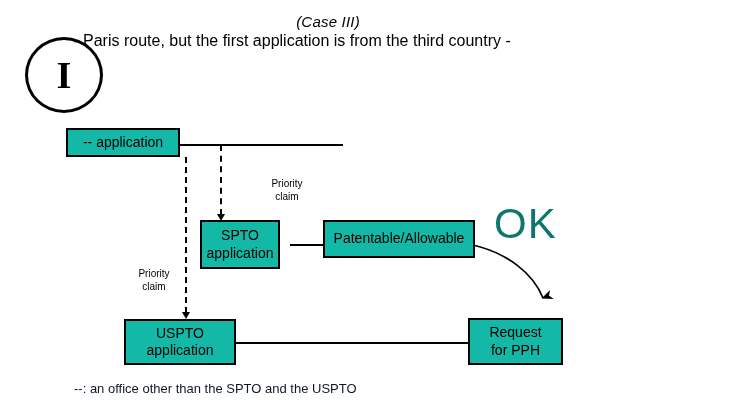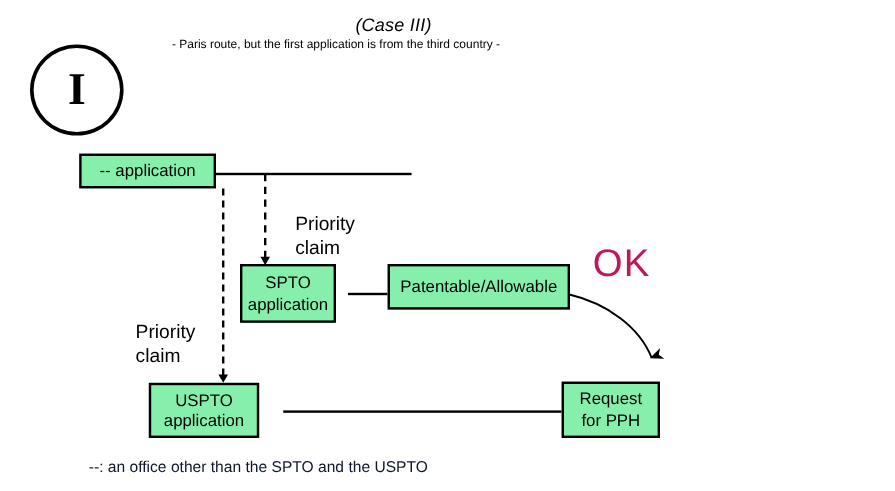--- a/index.html
+++ b/index.html
@@ -22,24 +22,24 @@
     left: 0; top: 13px;
     width: 560px;
     text-align: center;
     font-size: 15px;
     font-style: italic;
     color: #000;
     letter-spacing: 0.2px;
     padding-left: 48px;
   }
   #title-sub {
-    left: 0; top: 32px;
+    left: 12px; top: 32px;
     width: 560px;
     text-align: center;
-    font-size: 10px;
+    font-size: 16px;
     color: #000;
   }
 
   
   #circle-marker {
     left: 25px; top: 37px;
     width: 78px; height: 76px;
     border: 3px solid #000;
     border-radius: 50%;
     box-sizing: border-box;
@@ -55,34 +55,34 @@
     font-size: 38px;
     font-weight: bold;
     color: #000;
     line-height: 1;
   }
 
   
   .node {
     box-sizing: border-box;
     border: 2px solid #000;
-    background: #86efac;
+    background: #14b8a6;
     display: flex;
     align-items: center;
     justify-content: center;
     text-align: center;
     font-size: 14px;
     color: #000;
     line-height: 1.22;
   }
   #node-first-application { left: 66px;  top: 128px; width: 114px; height: 29px; }
   #node-spto              { left: 200px; top: 220px; width: 80px;  height: 49px; }
   #node-patentable        { left: 323px; top: 220px; width: 152px; height: 38px; }
-  #node-uspto             { left: 124px; top: 319px; width: 92px; height: 46px; }
-  #node-request-pph       { left: 468px; top: 318px; width: 82px;  height: 47px; }
+  #node-uspto             { left: 124px; top: 319px; width: 112px; height: 46px; }
+  #node-request-pph       { left: 468px; top: 318px; width: 95px;  height: 47px; }
 
   
   .hline { background: #000; height: 2px; }
   #line-top-right     { left: 180px; top: 144px; width: 163px; }
   #line-spto-patent   { left: 290px; top: 244px; width: 33px;  }
   #line-uspto-request { left: 236px; top: 342px; width: 232px; }
 
   
   .dashline {
     width: 0;
@@ -95,31 +95,32 @@
     width: 0; height: 0;
     border-left: 4px solid transparent;
     border-right: 4px solid transparent;
     border-top: 7px solid #000;
   }
   #arrowhead-spto  { left: 217px; top: 214px; }
   #arrowhead-uspto { left: 182px; top: 312px; }
 
   
   .priority-label {
-    font-size: 16px;
-    color: #000;
+    font-size: 10px;
+    color: #000;
+    text-align: center;
     line-height: 1.25;
   }
   #label-priority-upper { left: 246px; top: 178px; width: 82px; }
   #label-priority-lower { left: 113px; top: 268px; width: 82px; }
 
   #label-ok {
     left: 494px; top: 203px;
-    font-size: 32px;
-    color: #be185d;
+    font-size: 42px;
+    color: #0f766e;
     font-weight: normal;
     letter-spacing: 1px;
     line-height: 1;
   }
 
   #legend-note {
     left: 74px; top: 381px;
     font-size: 13px;
     color: #0f172a;
   }

